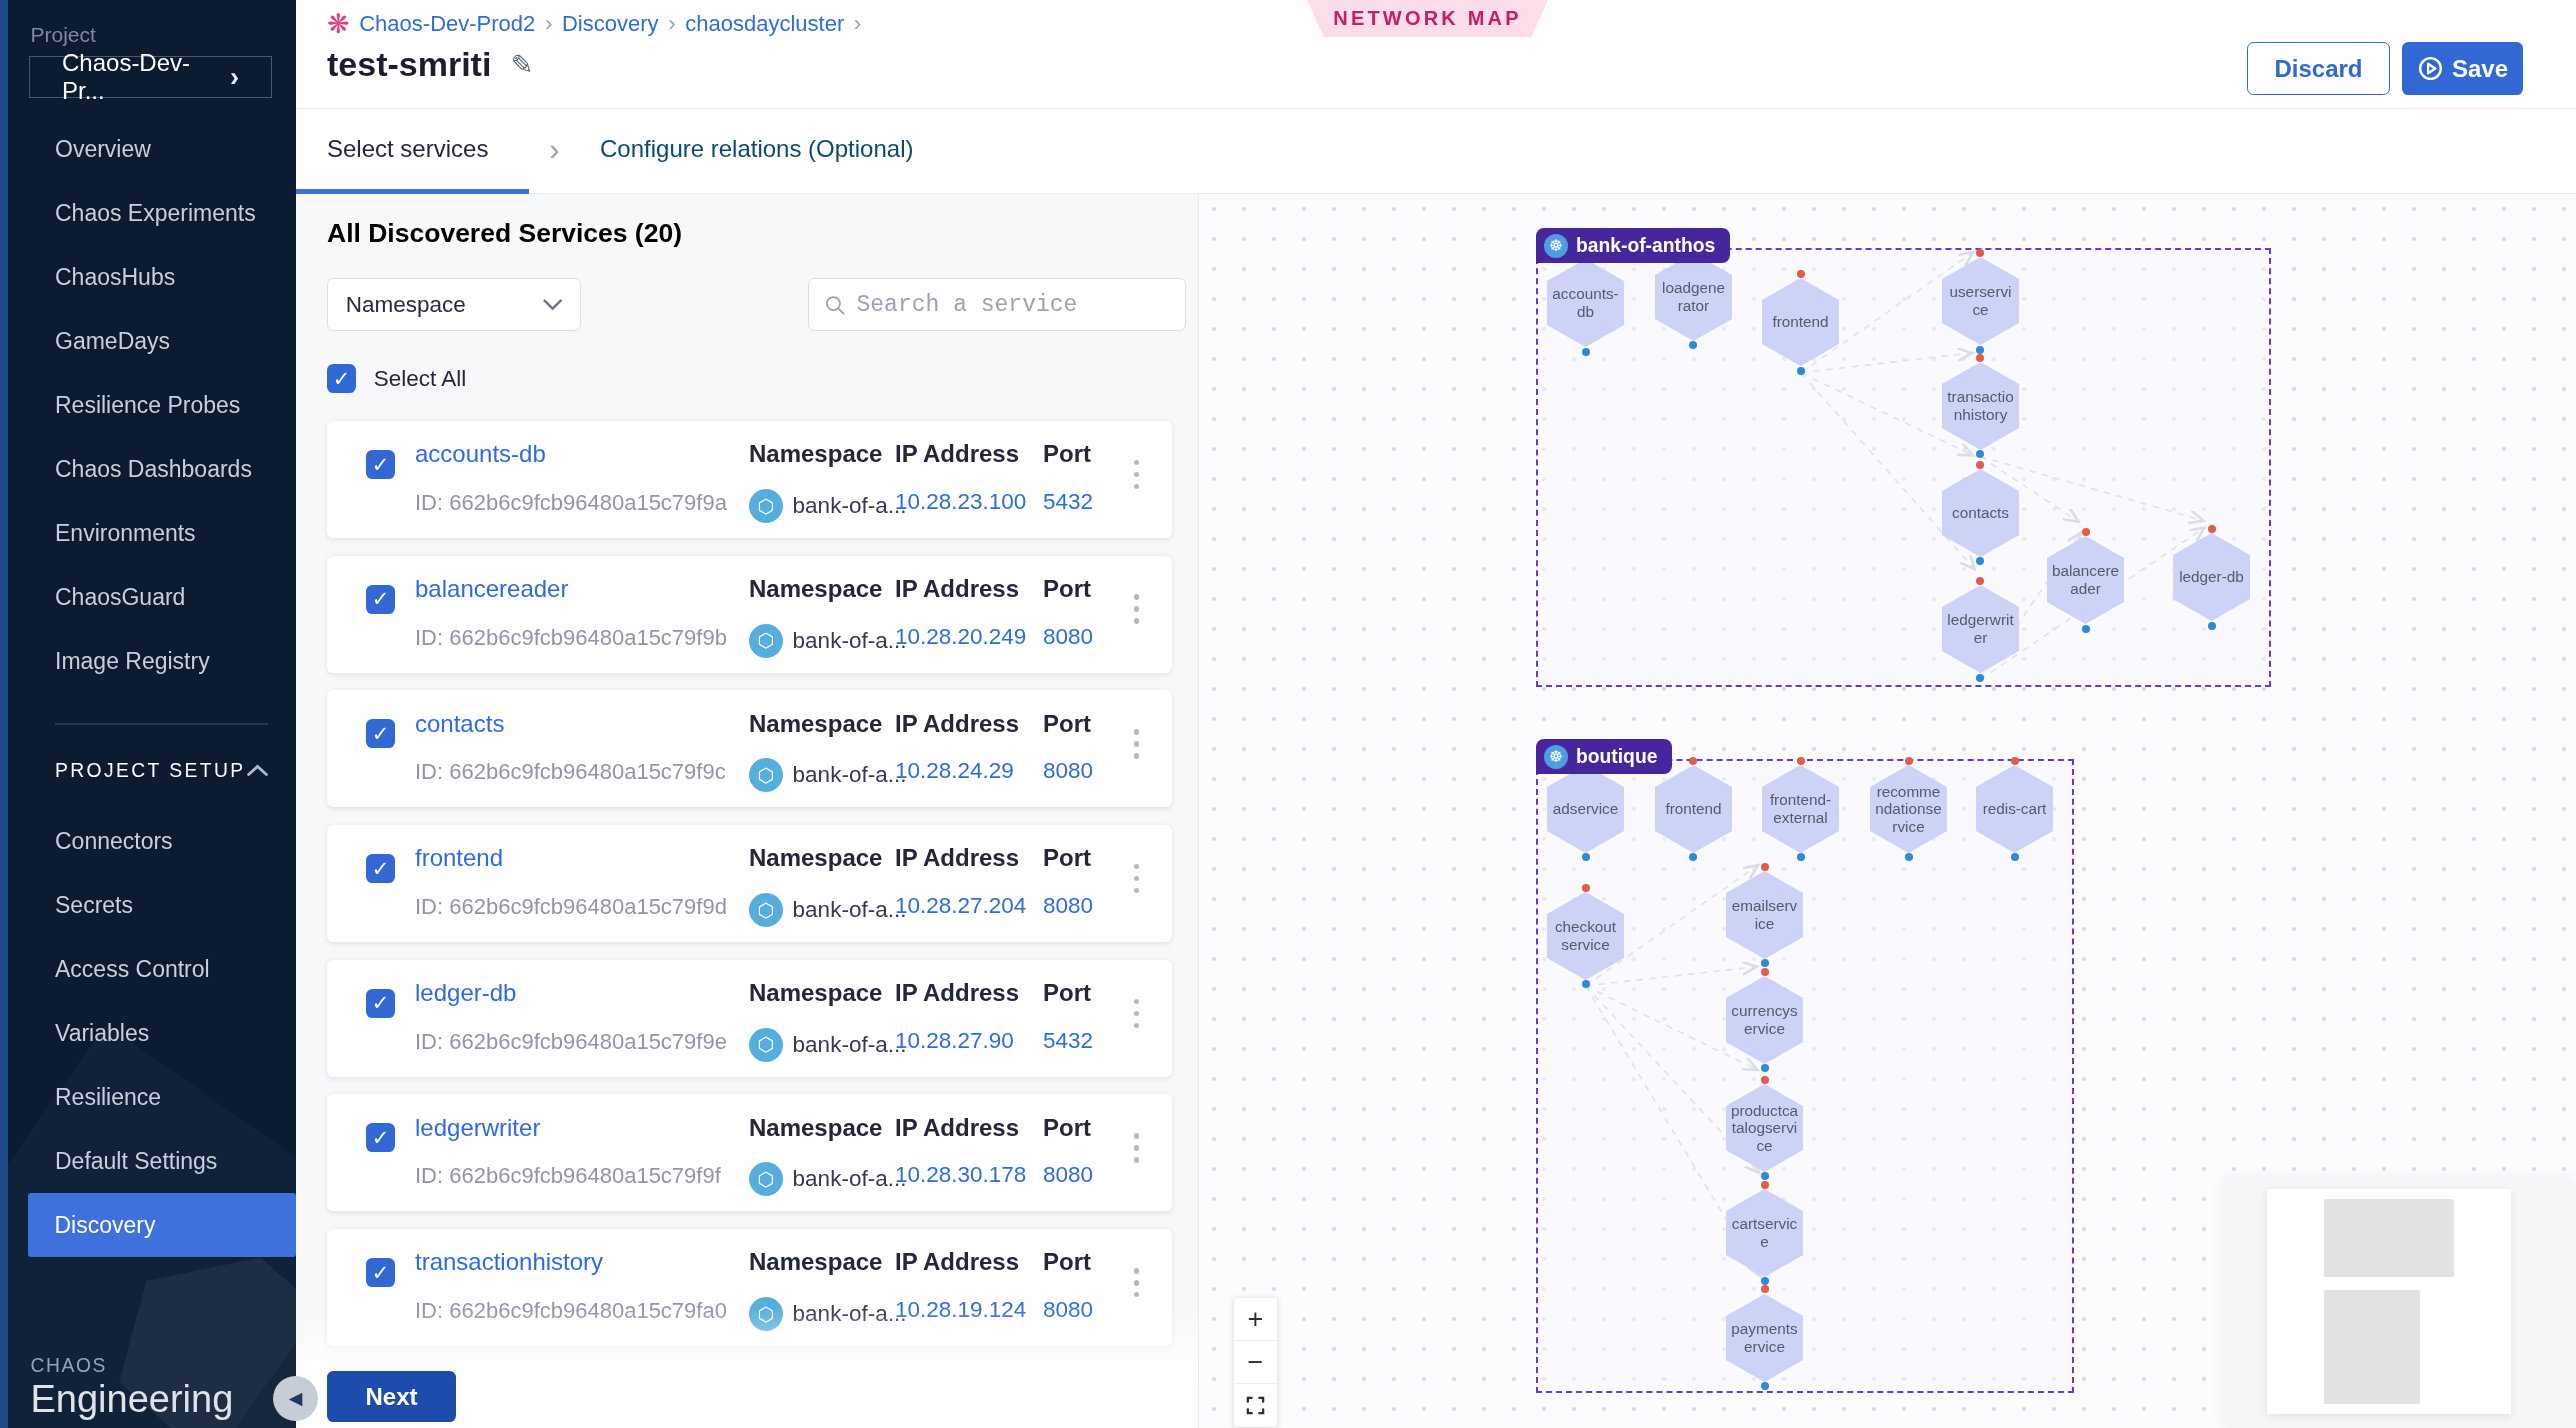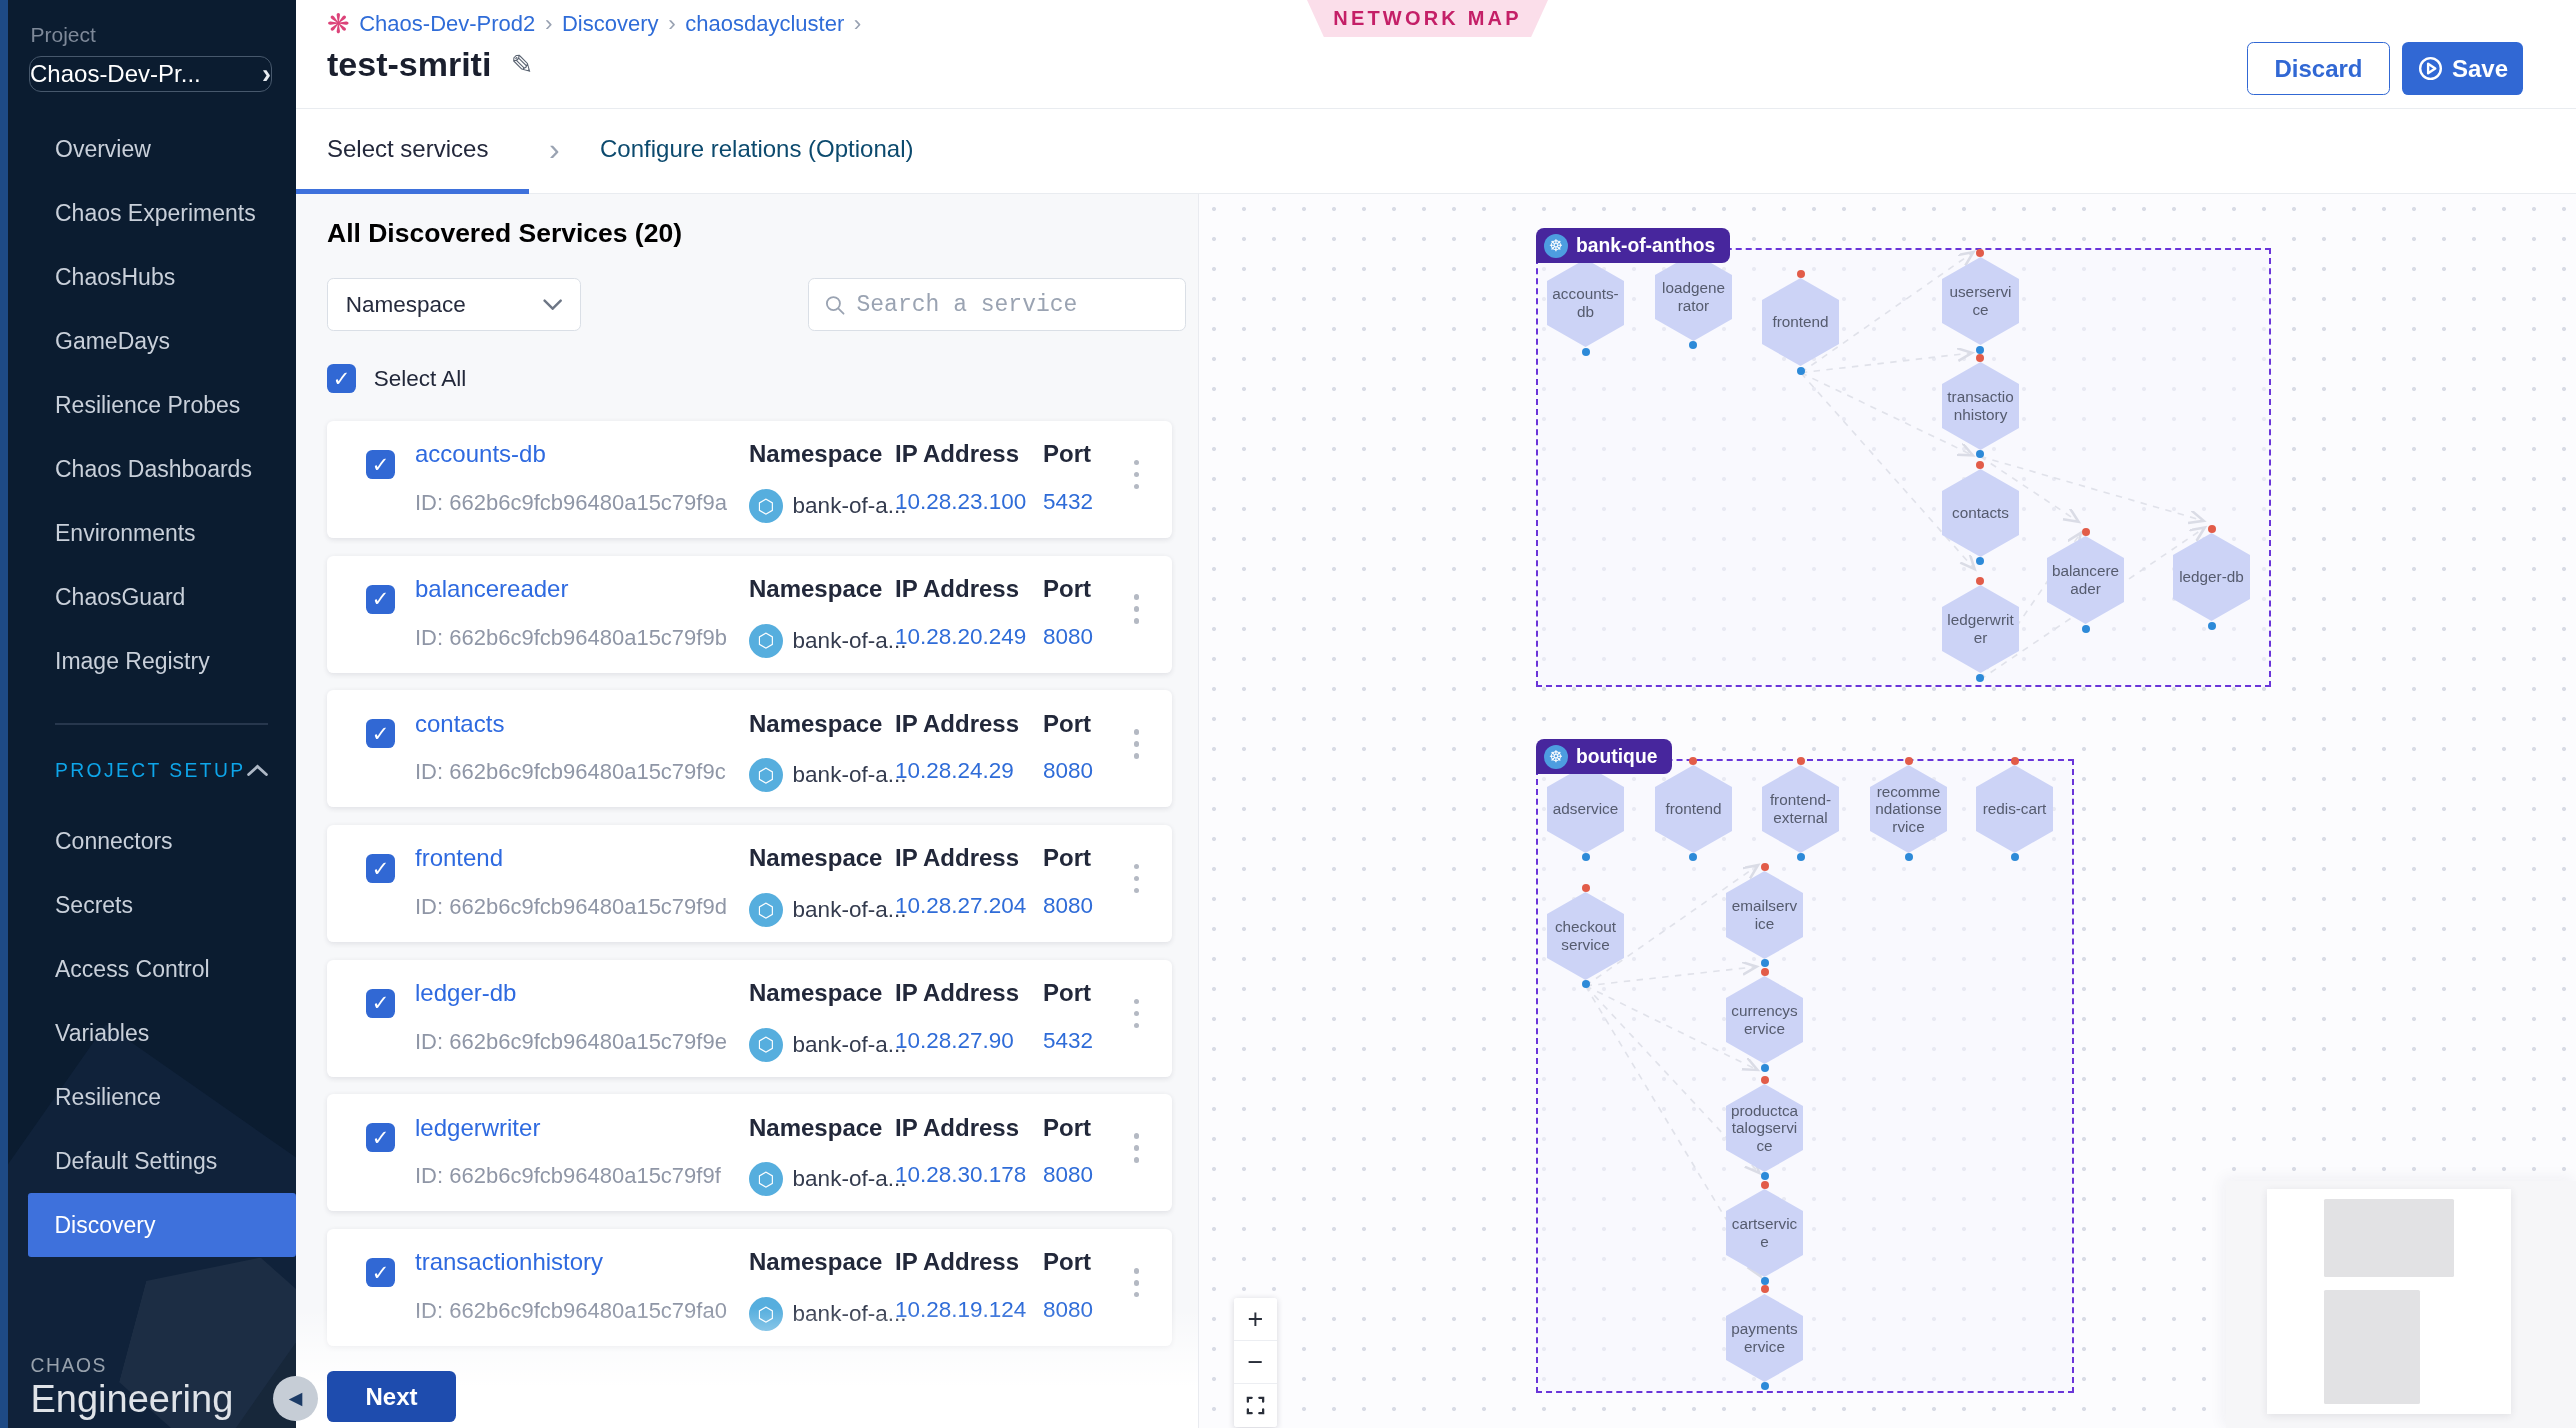--- a/index.html
+++ b/index.html
@@ -6,29 +6,29 @@
   html,body { width:2576px; height:1428px; }
   body { font-family:"Liberation Sans", sans-serif; background:#ffffff; overflow:hidden; position:relative; }
   .abs { position:absolute; }
 
   
   #left-strip { left:0; top:0; width:8px; height:1428px; background:#1e4a85; }
   #sidebar { left:8px; top:0; width:288px; height:1428px; background:#0b1c30; overflow:hidden; }
   .deco1 { left:-48px; top:1085px; width:338px; height:402px; background:rgba(90,110,200,0.07); transform:rotate(35deg); }
   .deco2 { left:121px; top:1254px; width:209px; height:209px; background:rgba(255,255,255,0.05); transform:rotate(15deg); clip-path:polygon(50% 0,100% 25%,100% 75%,50% 100%,0 75%,0 25%); }
   .project-label { left:22.5px; top:22.5px; font-size:21px; color:#7e8999; }
-  .project-select { left:21px; top:56px; width:243px; height:36px; border:1.6px solid #47586c; border-radius:12px; display:flex; align-items:center; padding:0 0; color:#ffffff; font-size:24px; cursor:pointer; }
+  .project-select { left:21px; top:56px; width:243px; height:42px; border:1.6px solid #47586c; border-radius:0; display:flex; align-items:center; padding:0 32px; color:#ffffff; font-size:24px; cursor:pointer; }
   .project-select .chev { margin-left:auto; font-size:27px; color:#e8ecf1; font-weight:bold; line-height:0; }
   #nav-main { left:0; top:117px; width:288px; }
   #nav-setup { left:0; top:809px; width:288px; }
   .side-item { height:64px; line-height:64px; padding-left:47px; font-size:23px; color:#c9d0da; cursor:pointer; white-space:nowrap; }
   .side-item.active { background:#3e71dc; color:#ffffff; margin-left:20px; padding-left:26.5px; border-radius:3.2px; }
   .side-divider { left:47px; top:723px; width:213px; height:1.6px; background:#27374d; }
   .setup-header { left:47px; top:752px; width:213px; height:37px; display:flex; align-items:center; cursor:pointer; }
-  .setup-header span.lbl { font-size:19.3px; letter-spacing:2.4px; color:#0ea5e9; }
+  .setup-header span.lbl { font-size:19.3px; letter-spacing:2.4px; color:#ffffff; }
   .setup-header svg { margin-left:auto; }
   .side-footer1 { left:22.5px; top:1355px; font-size:19.3px; letter-spacing:1.6px; color:#98a2ad; }
   .side-footer2 { left:22.5px; top:1378px; font-size:38px; font-weight:normal; color:#dfe3e8; }
   #collapse-btn { left:273px; top:1376px; width:45px; height:45px; border-radius:50%; background:#c6cdd6; color:#1c3b66; display:flex; align-items:center; justify-content:center; font-size:17.7px; z-index:6; cursor:pointer; }
 
   
   #main { left:296px; top:0; width:2280px; height:1428px; }
   #header { left:0; top:0; width:2280px; height:109px; background:#ffffff; border-bottom:1.6px solid #e9ecf0; z-index:3; }
   #breadcrumb { left:31px; top:8px; height:32px; display:flex; align-items:center; gap:9.6px; font-size:22px; }
   #breadcrumb .logo { font-size:27px; color:#dc4379; line-height:1; }

